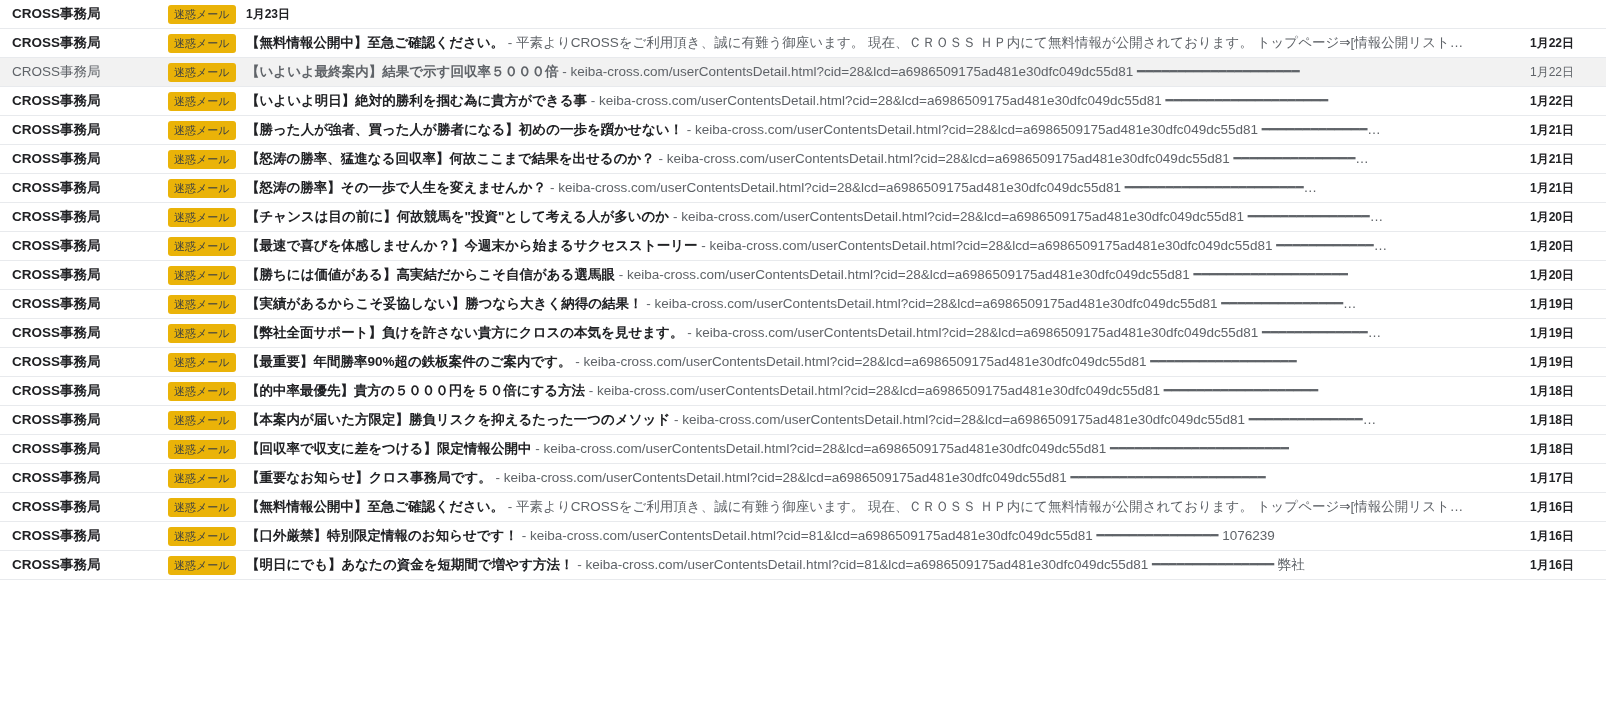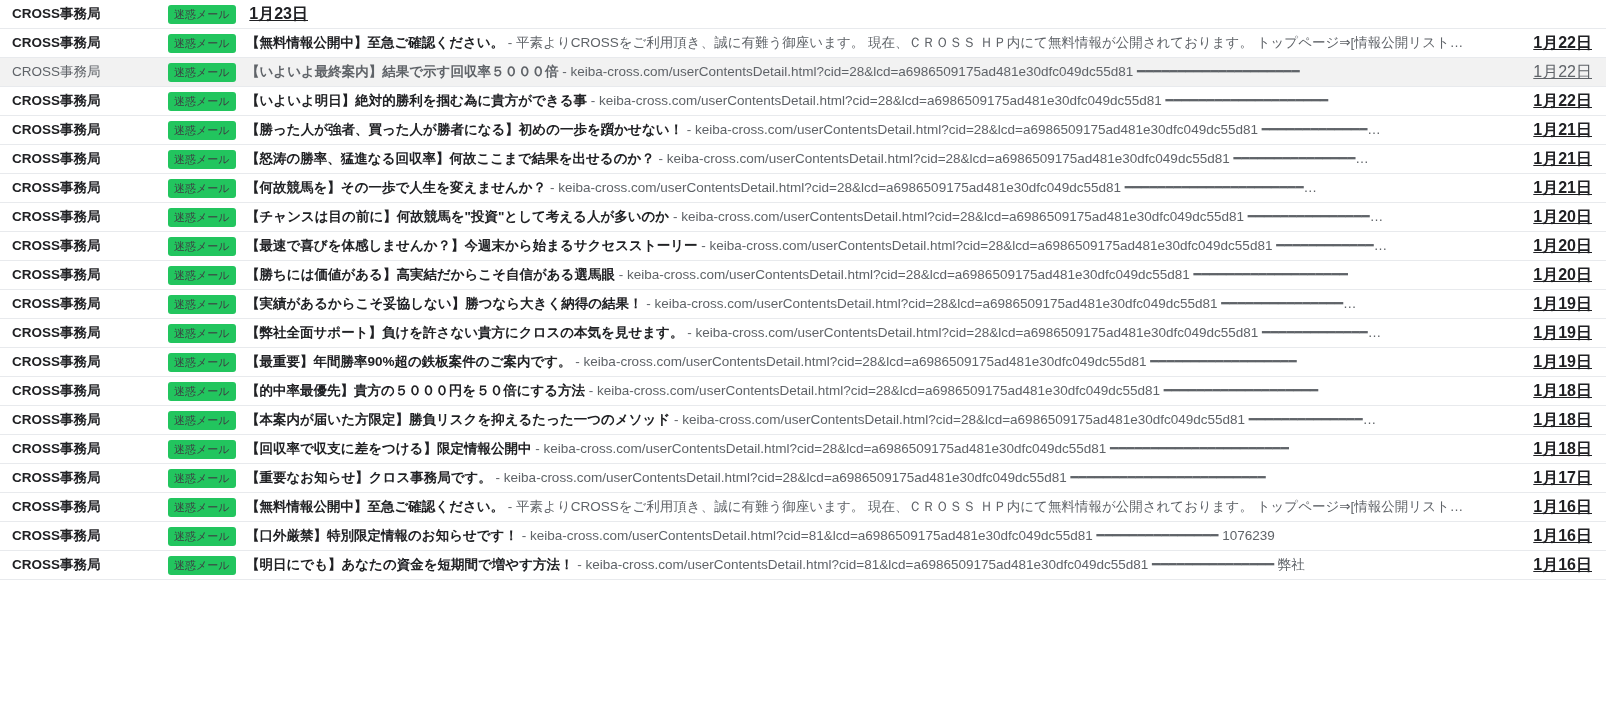--- a/index.html
+++ b/index.html
@@ -49,21 +49,21 @@
     color: #5f6368;
   }
   .label-cell {
     flex: 0 0 78px;
     width: 78px;
     display: flex;
     align-items: center;
   }
   .label-chip {
     display: inline-block;
-    background: #22c55e;
+    background: #eab308;
     color: #3c4043;
     font-size: 11px;
     line-height: 16px;
     padding: 1px 6px 2px 6px;
     border-radius: 3px;
     white-space: nowrap;
   }
   .subject-cell {
     flex: 1 1 auto;
     min-width: 0;
@@ -81,26 +81,24 @@
     font-weight: bold;
     color: #5f6368;
   }
   .snippet {
     font-weight: normal;
     color: #5f6368;
   }
   .date-cell {
     flex: 0 0 62px;
     width: 62px;
-    text-align: right;
-    font-size: 16px;
+    font-size: 12px;
     font-weight: bold;
     color: #202124;
     padding-right: 4px;
-    text-decoration: underline;
   }
   .mail-row.read .date-cell {
     font-weight: normal;
     color: #5f6368;
   }
 </style>
 </head>
 <body>
 
 <div id="mail-list">
@@ -149,21 +147,21 @@
         <span class="label-chip">迷惑メール</span>
       </div>
       <div class="subject-cell"><span class="subject">【怒涛の勝率、猛進なる回収率】何故ここまで結果を出せるのか？</span><span class="snippet"> - keiba-cross.com/userContentsDetail.html?cid=28&amp;lcd=a6986509175ad481e30dfc049dc55d81 ━━━━━━━━━━━━━━━…</span></div>
       <div class="date-cell">1月21日</div>
     </div>
     <div class="mail-row">
       <div class="sender">CROSS事務局</div>
       <div class="label-cell">
         <span class="label-chip">迷惑メール</span>
       </div>
-      <div class="subject-cell"><span class="subject">【何故競馬を】その一歩で人生を変えませんか？</span><span class="snippet"> - keiba-cross.com/userContentsDetail.html?cid=28&amp;lcd=a6986509175ad481e30dfc049dc55d81 ━━━━━━━━━━━━━━━━━━━━━━…</span></div>
+      <div class="subject-cell"><span class="subject">【怒涛の勝率】その一歩で人生を変えませんか？</span><span class="snippet"> - keiba-cross.com/userContentsDetail.html?cid=28&amp;lcd=a6986509175ad481e30dfc049dc55d81 ━━━━━━━━━━━━━━━━━━━━━━…</span></div>
       <div class="date-cell">1月21日</div>
     </div>
     <div class="mail-row">
       <div class="sender">CROSS事務局</div>
       <div class="label-cell">
         <span class="label-chip">迷惑メール</span>
       </div>
       <div class="subject-cell"><span class="subject">【チャンスは目の前に】何故競馬を"投資"として考える人が多いのか</span><span class="snippet"> - keiba-cross.com/userContentsDetail.html?cid=28&amp;lcd=a6986509175ad481e30dfc049dc55d81 ━━━━━━━━━━━━━━━…</span></div>
       <div class="date-cell">1月20日</div>
     </div>

